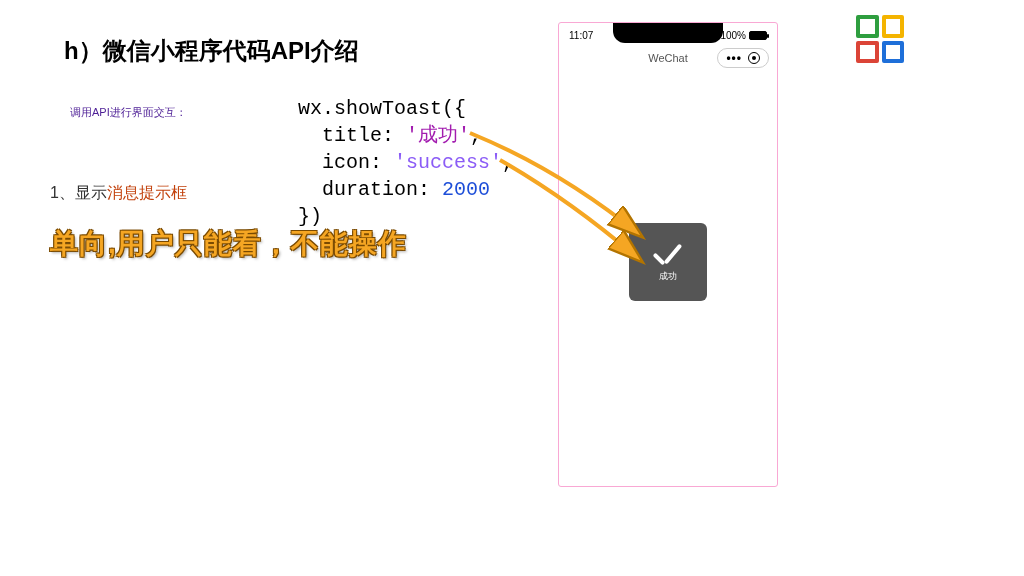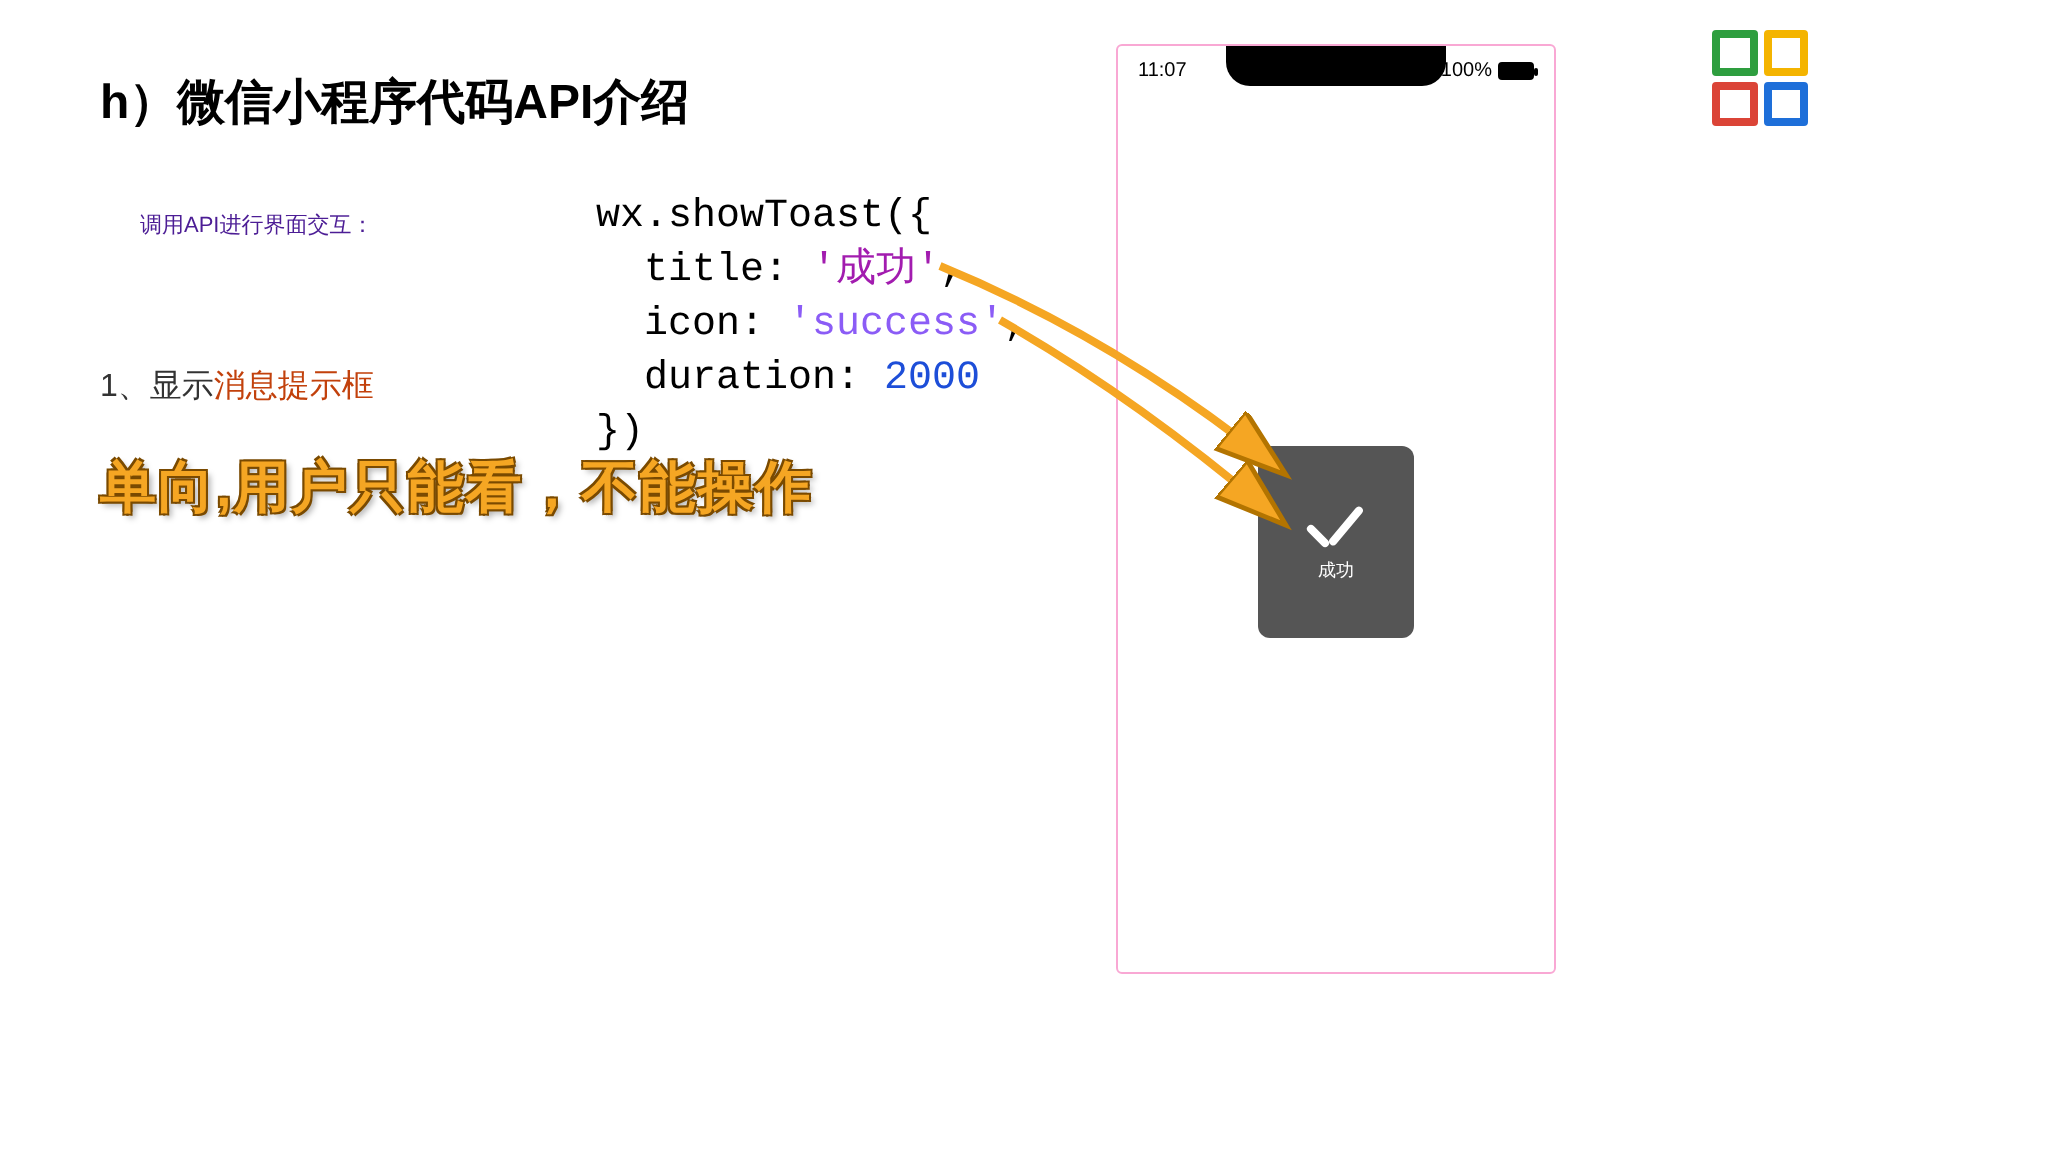--- a/index.html
+++ b/index.html
@@ -7,21 +7,21 @@
     width: 1024px;
     height: 576px;
     background: #fff;
     font-family: "Microsoft YaHei", "PingFang SC", Arial, sans-serif;
     position: relative;
     overflow: hidden;
   }
 
   .title {
     position: absolute;
-    left: 50px;
+    left: 64px;
     top: 35px;
     font-size: 24px;
     font-weight: 800;
     color: #000;
   }
 
   .subtitle {
     position: absolute;
     left: 70px;
     top: 105px;
@@ -165,21 +165,21 @@
     padding: 6px 8px 2px 8px;
     color: #000;
   }
 
   .toast {
     position: absolute;
     left: 50%;
     top: 200px;
     transform: translateX(-50%);
     width: 78px;
-    height: 96px;
+    height: 78px;
     background: #555;
     border-radius: 6px;
     display: flex;
     flex-direction: column;
     align-items: center;
     justify-content: center;
     gap: 4px;
   }
   .check {
     width: 34px; height: 24px;
@@ -253,20 +253,27 @@
 
 <div class="phone">
   <div class="notch"></div>
   <div class="statusbar">
     <span>11:07</span>
     <span class="battery">
       <span>100%</span>
       <span class="batt-icon"></span>
     </span>
   </div>
+  <div class="navbar">
+    <span class="navbar-title">WeChat</span>
+    <span class="capsule">
+      <span class="dots">•••</span>
+      <span class="target"></span>
+    </span>
+  </div>
 
   <div class="toast">
     <div class="check"></div>
     <div class="toast-label">成功</div>
   </div>
 </div>
 
 <svg class="arrows" viewBox="0 0 1024 576">
   <defs>
     <marker id="ah" markerWidth="10" markerHeight="10" refX="8" refY="3" orient="auto">

